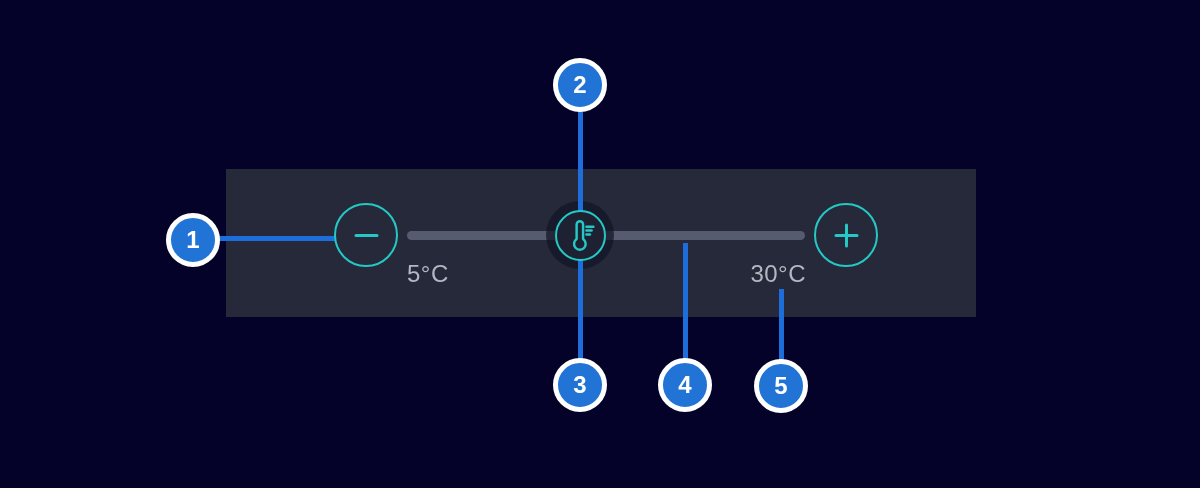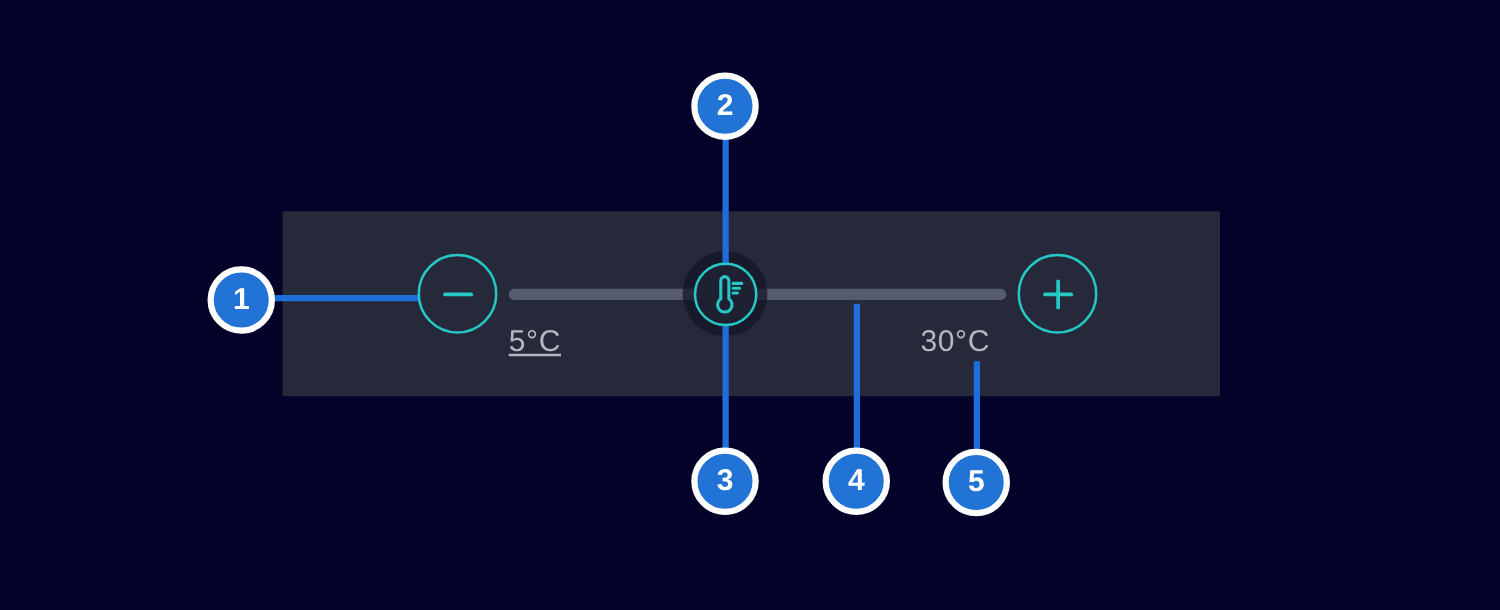--- a/index.html
+++ b/index.html
@@ -74,22 +74,22 @@
   }
   
   .range-label{
     position:absolute;
     top:260px;
     font-size:24px;
     color:var(--label);
     letter-spacing:0.5px;
     z-index:1;
   }
-  .range-label.min{left:407px;text-decoration:underline;}
-  .range-label.max{right:408px;}
+  .range-label.min{left:407px;}
+  .range-label.max{right:394px;}
   
   .callout-line{
     position:absolute;
     background:var(--callout-line);
     z-index:3;
   }
   .line-1{left:219px;top:236px;width:118px;height:5px;}
   .line-2{left:578px;top:109px;width:5px;height:104px;}
   .line-3{left:578px;top:258px;width:5px;height:102px;}
   .line-4{left:683px;top:243px;width:5px;height:117px;}

